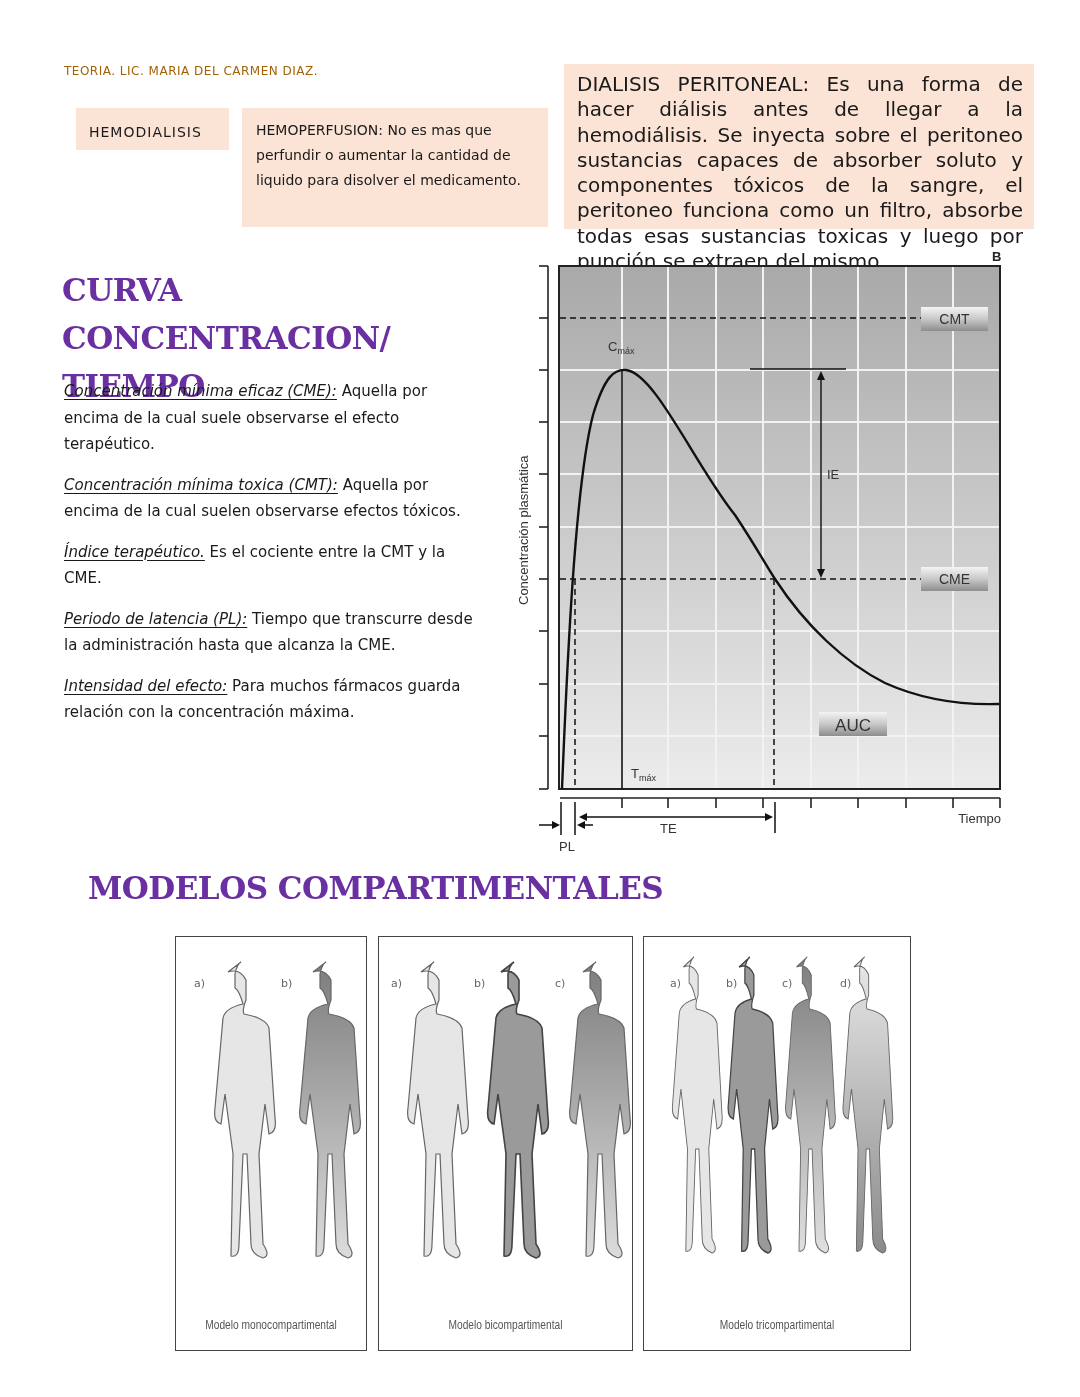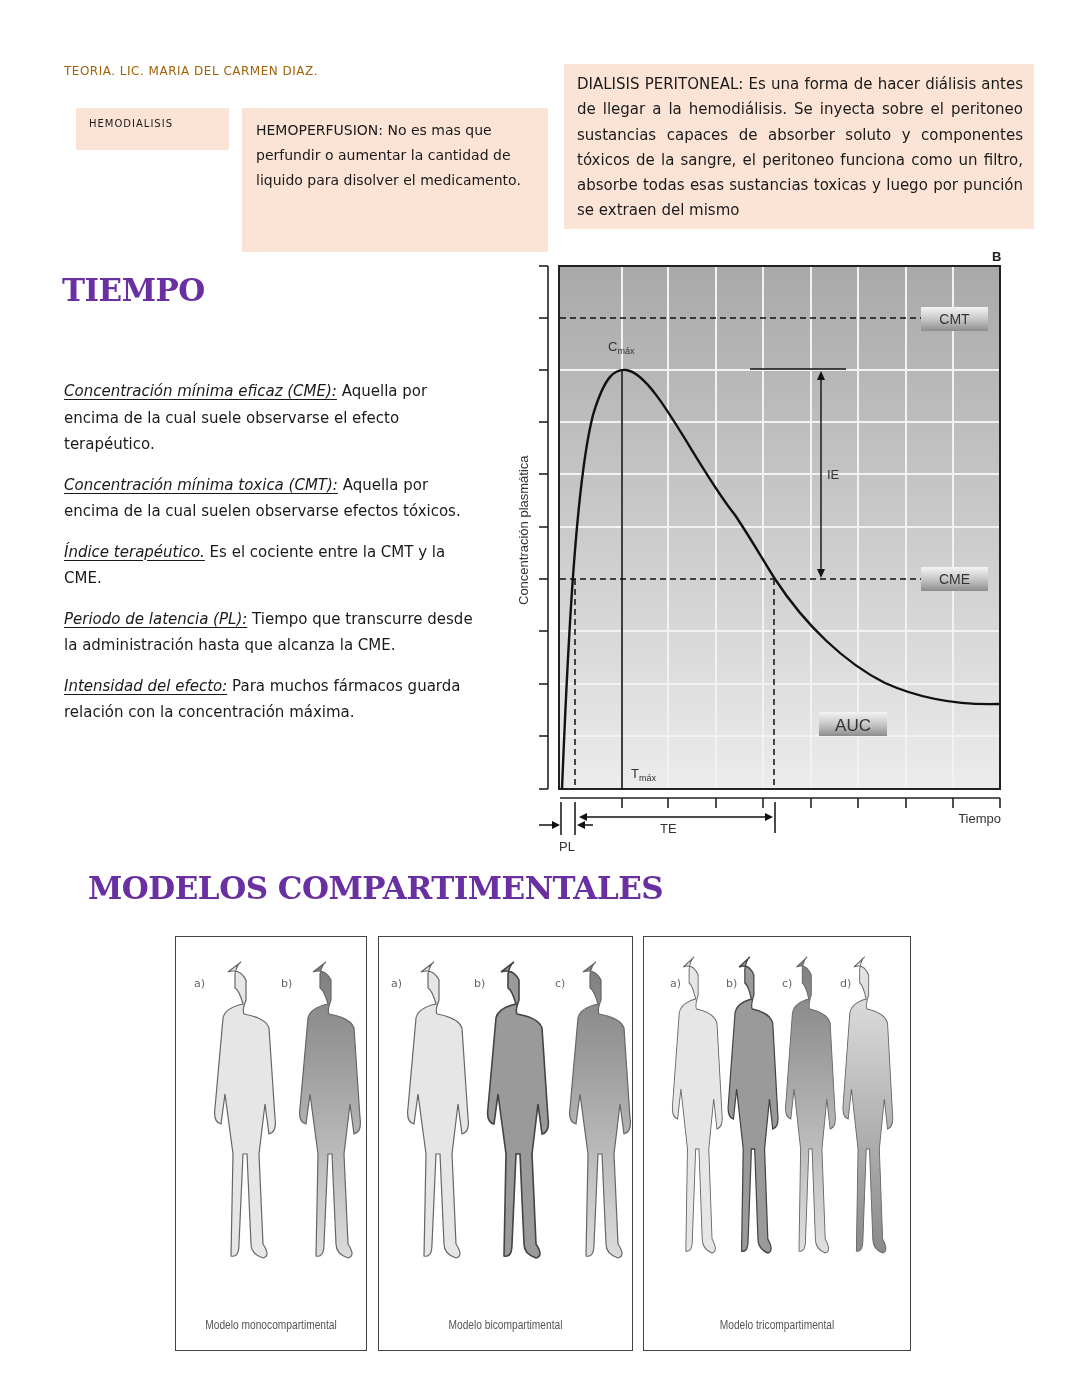--- a/index.html
+++ b/index.html
@@ -2,25 +2,25 @@
 <html><head>
 <meta charset="utf-8">
 <style>
   html, body { margin:0; padding:0; background:#ffffff; }
   body { width:1080px; height:1397px; position:relative; overflow:hidden;
          font-family:"DejaVu Sans", sans-serif; color:#1a1a1a; }
   .abs { position:absolute; }
   .header-line { left:64px; top:64px; font-size:12px; letter-spacing:0.5px; color:#a16207; }
   .peach { background:#fbe4d6; }
   .box-hemo { left:76px; top:108px; width:153px; height:42px; }
-  .box-hemo span { position:absolute; left:13px; top:10px; font-size:10px; letter-spacing:1px; }
-  .box-perf { left:242px; top:108px; width:306px; height:144px; }
+  .box-hemo span { position:absolute; left:13px; top:16px; font-size:14px; letter-spacing:1px; }
+  .box-perf { left:242px; top:108px; width:306px; height:119px; }
   .box-perf p { margin:0; position:absolute; left:14px; top:10px; width:282px; font-size:14px; line-height:25px; }
   .box-dial { left:564px; top:64px; width:470px; height:165px; }
-  .box-dial p { margin:0; position:absolute; left:13px; top:8px; width:446px; font-size:15px; line-height:25.3px; text-align:justify; }
+  .box-dial p { margin:0; position:absolute; left:13px; top:8px; width:446px; font-size:20px; line-height:25.3px; text-align:justify; }
   .title { font-family:"DejaVu Serif", serif; font-weight:bold; color:#6a2fa0; letter-spacing:-0.5px; }
   .title-curva { left:62px; top:266px; font-size:31px; line-height:48px; width:420px; }
   .title-modelos { left:88px; top:866px; font-size:31px; line-height:44px;text-align:center; }
   .defs { left:64px; top:378px; width:420px; font-size:15px; line-height:26.5px; }
   .defs .def { margin:0 0 14px 0; }
   .defs .term { font-style:italic; text-decoration:underline; text-underline-offset:3px; }
   .chart { left:505px; top:245px; width:520px; height:620px; }
   .figure { border:1px solid #444; background:#fff; }
   .fig1 { left:175px; top:936px; width:190px; height:413px; }
   .fig2 { left:378px; top:936px; width:253px; height:413px; }
@@ -38,20 +38,21 @@
   <span>HEMODIALISIS</span>
 </div>
 <div class="abs peach box-perf">
   <p>HEMOPERFUSION: No es mas que perfundir o aumentar la cantidad de liquido para disolver el medicamento.</p>
 </div>
 <div class="abs peach box-dial">
   <p>DIALISIS PERITONEAL: Es una forma de hacer diálisis antes de llegar a la hemodiálisis. Se inyecta sobre el peritoneo sustancias capaces de absorber soluto y componentes tóxicos de la sangre, el peritoneo funciona como un filtro, absorbe todas esas sustancias toxicas y luego por punción se extraen del mismo</p>
 </div>
 
 <div class="abs title title-curva">
+  <div>CURVA CONCENTRACION/</div>
   <div>TIEMPO</div>
 </div>
 
 <div class="abs defs">
   <p class="def"><span class="term">Concentración mínima eficaz (CME):</span><span> Aquella por encima de la cual suele observarse el efecto terapéutico.</span></p>
   <p class="def"><span class="term">Concentración mínima toxica (CMT):</span><span> Aquella por encima de la cual suelen observarse efectos tóxicos.</span></p>
   <p class="def"><span class="term">Índice terapéutico.</span><span> Es el cociente entre la CMT y la CME.</span></p>
   <p class="def"><span class="term">Periodo de latencia (PL):</span><span> Tiempo que transcurre desde la administración hasta que alcanza la CME.</span></p>
   <p class="def"><span class="term">Intensidad del efecto:</span><span> Para muchos fármacos guarda relación con la concentración máxima.</span></p>
 </div>

